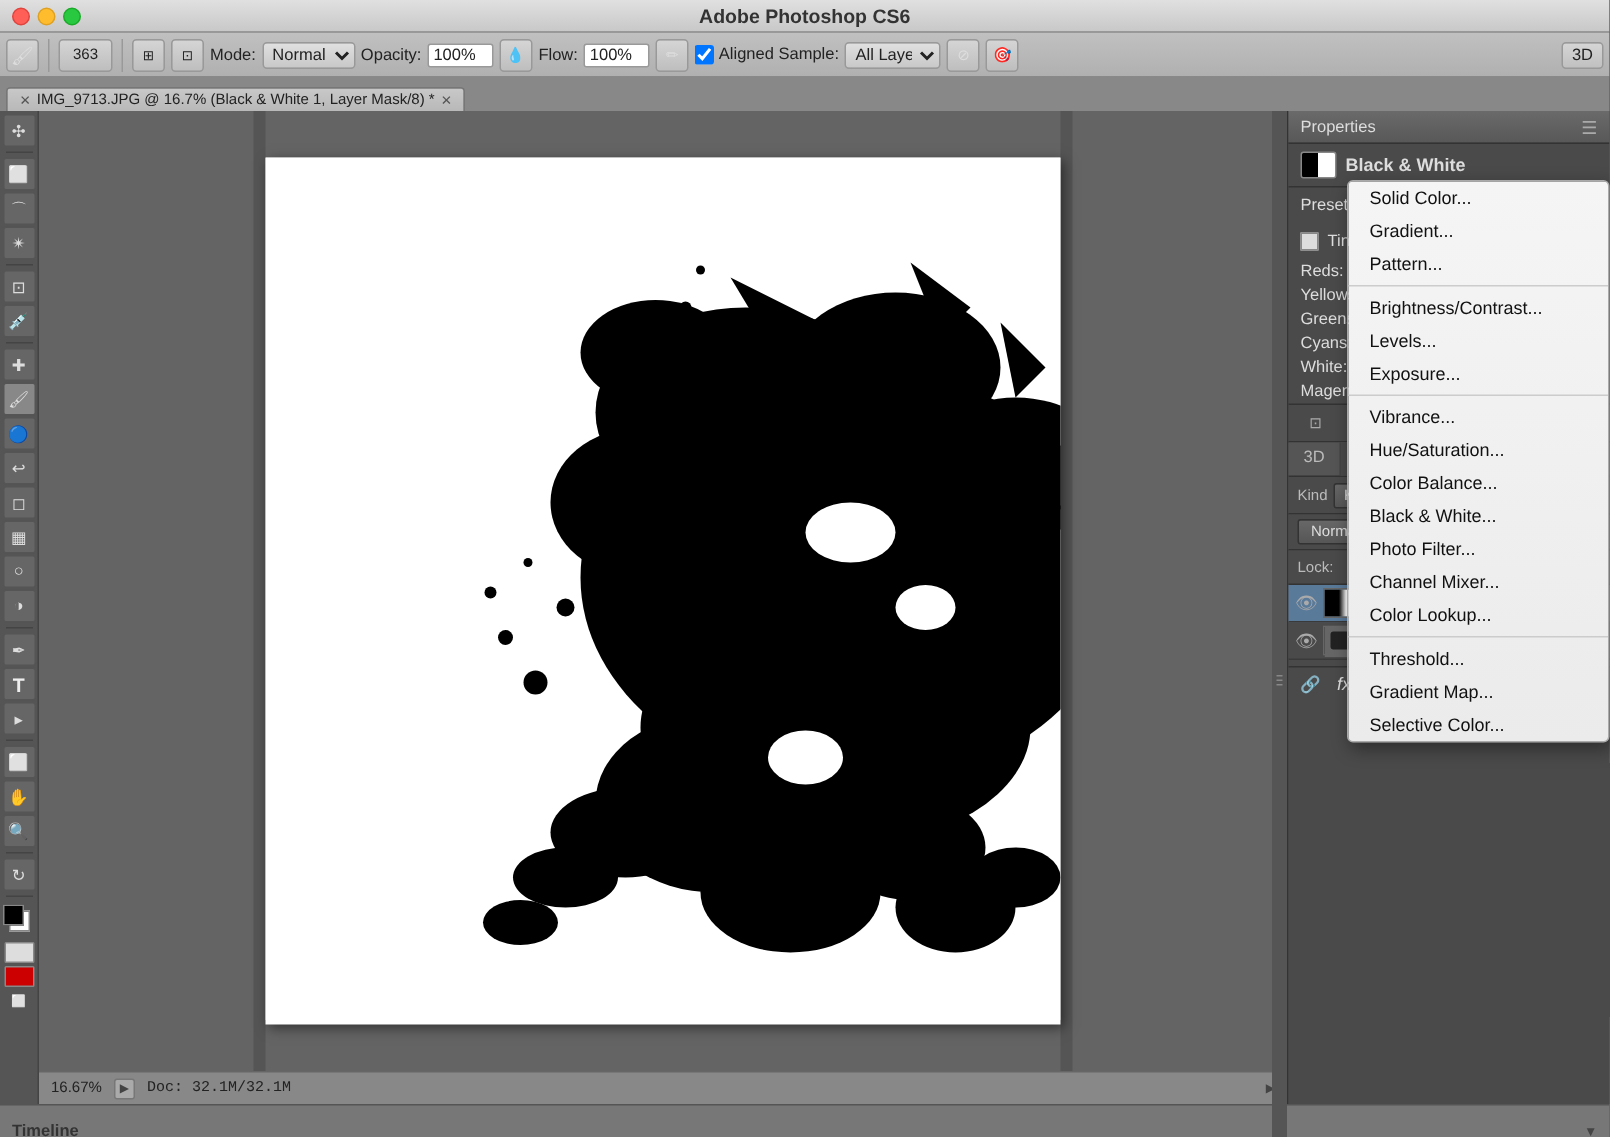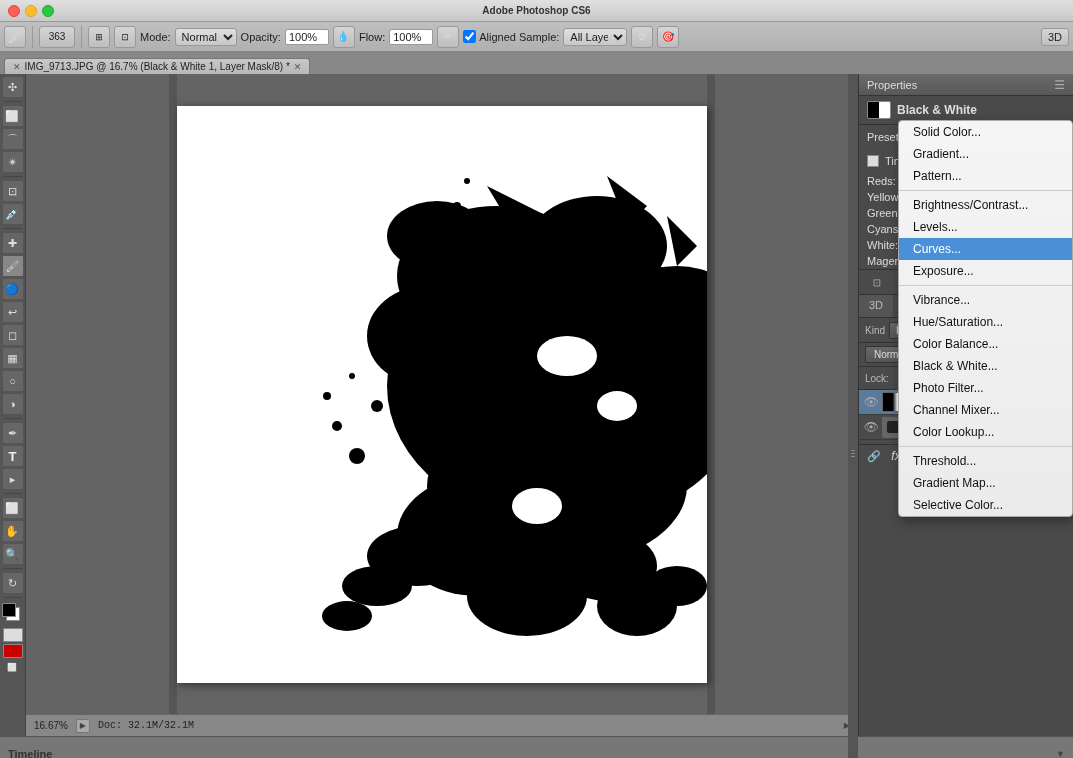--- a/index.html
+++ b/index.html
@@ -5,29 +5,29 @@
     * { margin: 0; padding: 0; box-sizing: border-box; }
     body { background: #646464; font-family: -apple-system, 'Lucida Grande', Arial, sans-serif; font-size: 11px; color: #ddd; width: 1073px; height: 758px; overflow: hidden; }
 
     
     #titlebar { background: linear-gradient(to bottom, #e0e0e0, #c8c8c8); height: 22px; display: flex; align-items: center; justify-content: center; position: relative; border-bottom: 1px solid #999; }
     #titlebar .traffic-lights { position: absolute; left: 8px; display: flex; gap: 5px; }
     .tl { width: 12px; height: 12px; border-radius: 50%; }
     .tl.close { background: #ff5f57; border: 1px solid #e0443e; }
     .tl.min { background: #ffbd2e; border: 1px solid #dea123; }
     .tl.max { background: #28c941; border: 1px solid #1aab29; }
-    #titlebar .title { font-size: 10px; color: #333; font-weight: bold; }
+    #titlebar .title { font-size: 13px; color: #333; font-weight: bold; }
 
     
     #top-toolbar { background: linear-gradient(to bottom, #c0c0c0, #b0b0b0); height: 30px; display: flex; align-items: center; padding: 0 4px; gap: 4px; border-bottom: 1px solid #888; }
     .toolbar-separator { width: 1px; height: 22px; background: #999; margin: 0 2px; }
     .toolbar-label { font-size: 11px; color: #222; }
     .toolbar-input { background: #fff; border: 1px solid #999; border-radius: 2px; padding: 1px 3px; font-size: 11px; color: #222; width: 44px; }
     .toolbar-select { background: linear-gradient(to bottom, #e0e0e0, #c8c8c8); border: 1px solid #999; border-radius: 3px; font-size: 11px; color: #222; padding: 1px 2px; }
-    .checkbox-label { display: flex; align-items: center; gap: 3px; font-size: 11px; color: #222; }
+    .checkbox-label { display: flex; gap: 3px; font-size: 11px; color: #222; }
     .toolbar-icon { width: 22px; height: 22px; display: flex; align-items: center; justify-content: center; background: linear-gradient(to bottom, #d5d5d5, #bebebe); border: 1px solid #999; border-radius: 3px; cursor: pointer; font-size: 12px; }
     .top-right-3d { background: linear-gradient(to bottom, #d5d5d5, #c0c0c0); border: 1px solid #999; border-radius: 3px; padding: 2px 6px; font-size: 11px; color: #222; margin-left: auto; }
 
     
     #tab-bar { background: #888; height: 22px; display: flex; align-items: flex-end; padding: 0 4px; }
     .tab { background: linear-gradient(to bottom, #c8c8c8, #b8b8b8); border: 1px solid #777; border-bottom: none; border-radius: 3px 3px 0 0; padding: 2px 8px; font-size: 10px; color: #222; display: flex; align-items: center; gap: 4px; cursor: pointer; }
     .tab .close-tab { color: #555; font-size: 9px; cursor: pointer; }
 
     
     #main { display: flex; height: calc(758px - 22px - 30px - 22px - 22px); }
@@ -475,21 +475,20 @@
   <div style="margin-left:auto;font-size:9px;color:#444;">▼</div>
 </div>
 
 <div id="dropdown-menu" style="position:fixed;top:120px;right:0;width:175px;">
 <div class="menu-item">Solid Color...</div>
     <div class="menu-item">Gradient...</div>
     <div class="menu-item">Pattern...</div>
     <div class="menu-separator"></div>
     <div class="menu-item">Brightness/Contrast...</div>
     <div class="menu-item">Levels...</div>
-    <div class="menu-item highlighted">Curves...</div>
     <div class="menu-item">Exposure...</div>
     <div class="menu-separator"></div>
     <div class="menu-item">Vibrance...</div>
     <div class="menu-item">Hue/Saturation...</div>
     <div class="menu-item">Color Balance...</div>
     <div class="menu-item">Black &amp; White...</div>
     <div class="menu-item">Photo Filter...</div>
     <div class="menu-item">Channel Mixer...</div>
     <div class="menu-item">Color Lookup...</div>
     <div class="menu-separator"></div>

